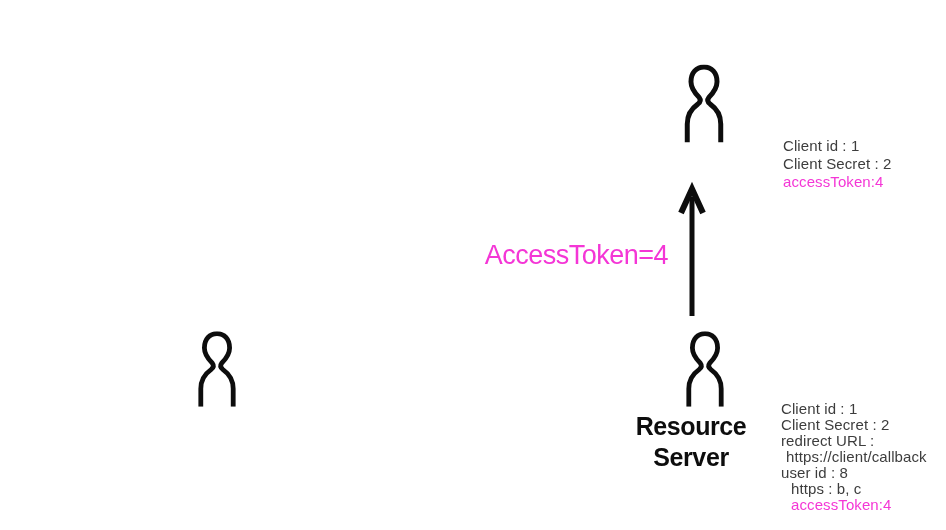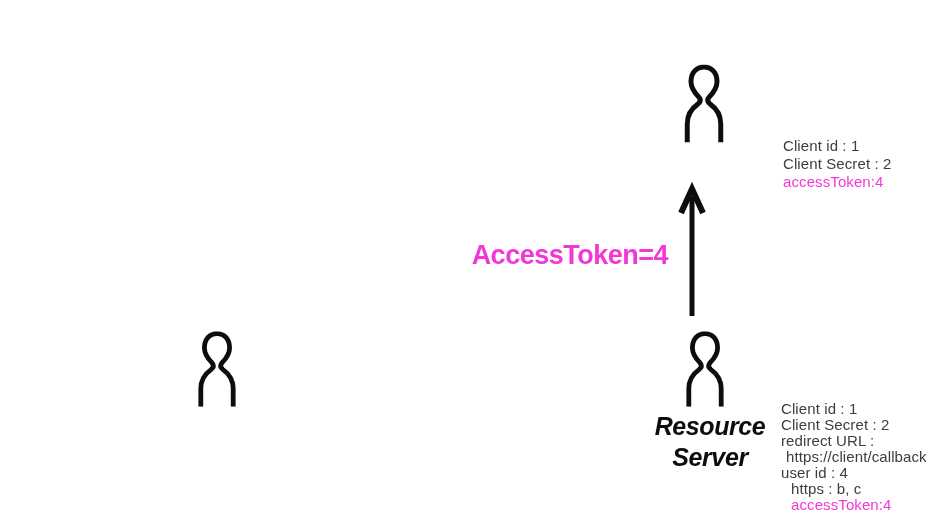--- a/index.html
+++ b/index.html
@@ -22,40 +22,40 @@
     font-weight: bold;
     font-size: 25px;
     line-height: 31px;
     text-align: center;
     color: var(--ink, #0d0d0d);
     letter-spacing: -0.4px;
     white-space: normal;
   }
   .label-client   { left: 633px; top: 147px; width: 140px; }
   .label-owner    { left: 138px; top: 411px; width: 160px; }
-  .label-server   { left: 630px; top: 411px; width: 160px; font-style: italic; }
+  .label-server   { left: 611px; top: 411px; width: 160px; }
   .notes {
     position: absolute;
     font-size: 15px;
     color: var(--note-ink, #3d3d3d);
     letter-spacing: 0.1px;
   }
   .client-notes { left: 783px; top: 137px; line-height: 18px; }
   .server-notes { left: 781px; top: 401px; line-height: 16px; }
   .note { white-space: nowrap; }
   .note.i1 { padding-left: 5px; }
   .note.i2 { padding-left: 10px; }
   .note.hl { color: var(--accent, #f436d6); font-weight: normal; }
   .flow-label {
     position: absolute;
     left: 400px; top: 240px;
     width: 268px;
     text-align: right;
     font-size: 27px;
-    font-weight: bold;
+    font-weight: normal;
     letter-spacing: -0.5px;
     color: var(--accent, #f436d6);
     white-space: nowrap;
   }
 </style>
 </head>
 <body>
 
 <div class="canvas">
 
@@ -91,18 +91,18 @@
   <svg class="actor-icon" style="left:675px; top:330px" width="60" height="78" viewBox="0 0 100 126">
     <use href="#person"></use>
   </svg>
   <div class="actor-label label-server">Resource Server</div>
 
   <div class="notes server-notes">
     <div class="note">Client id : 1</div>
     <div class="note">Client Secret : 2</div>
     <div class="note">redirect URL :</div>
     <div class="note i1">https://client/callback</div>
-    <div class="note">user id : 4</div>
+    <div class="note">user id : 8</div>
     <div class="note i2">https : b, c</div>
     <div class="note i2 hl">accessToken:4</div>
   </div>
 
 </div>
 
 </body></html>

